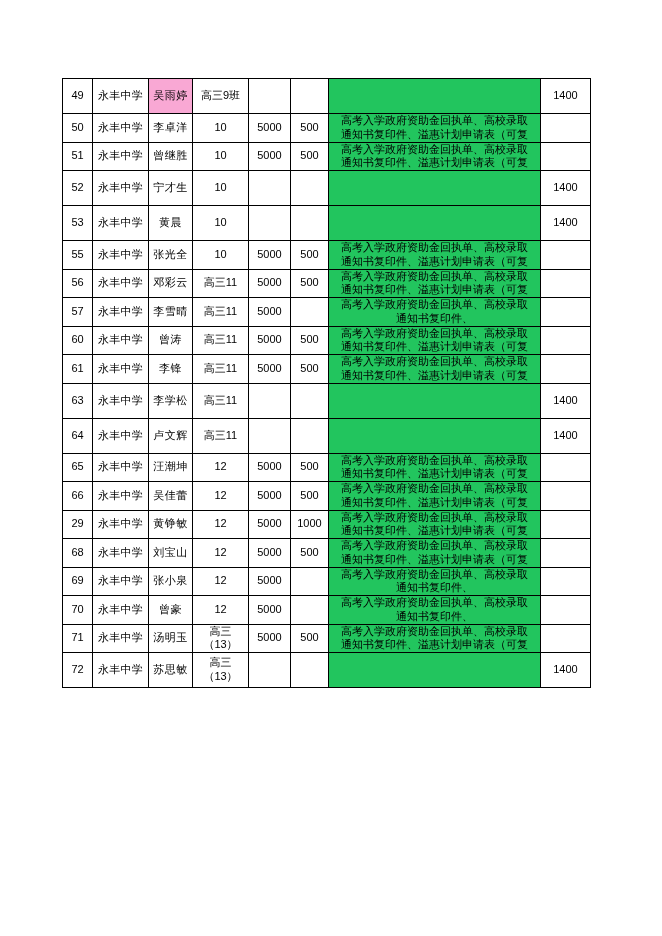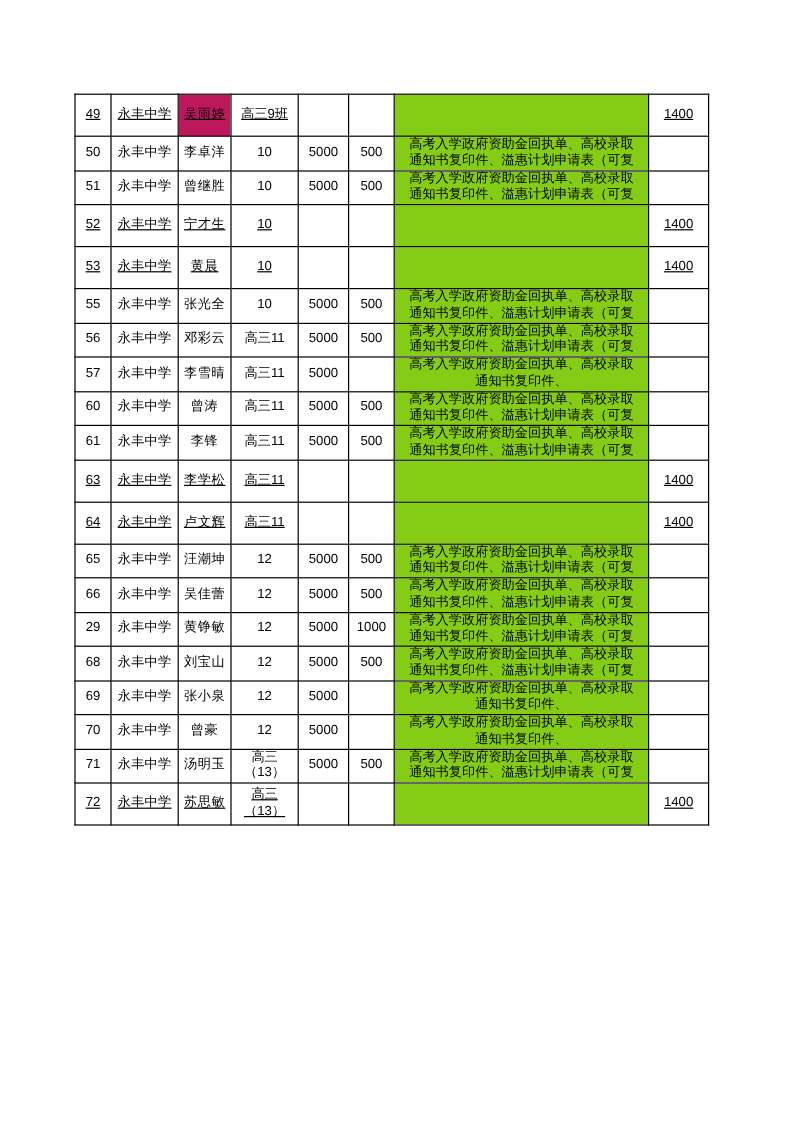--- a/index.html
+++ b/index.html
@@ -43,35 +43,35 @@
   col.c-amt2   { width: 38px; }
   col.c-note   { width: 212px; }
   col.c-last   { width: 50px; }
 
   td.no      { font-size: 11.5px; }
   td.school  { font-size: 11.5px; letter-spacing: 0.2px; border-radius: 14px; }
   td.name    { font-size: 11.5px; letter-spacing: 0.5px; }
   td.cls     { font-size: 11.5px; }
   td.amt     { font-size: 11.5px; }
   td.note {
-    background: #84cc16;
+    background: #22c55e;
     color: #ff0000;
     font-size: 10px;
     line-height: 1.15;
     text-align: center;
     padding: 0 1px;
   }
   td.note.empty { color: transparent; }
   td.last    { font-size: 11.5px; }
 
   tr.r-normal td { height: 20px; }
-  tr.r-tall td   { height: 34px; text-decoration: underline; }
+  tr.r-tall td   { height: 34px; }
 
   td.hl-orange {
-    background: #be185d;
+    background: #f9a8d4;
     color: #000000;
     margin-left: 28px;
   }
   .note-line { display: block; white-space: nowrap; }
 </style>
 </head>
 <body>
 
 <div class="sheet">
   <table class="grid">

